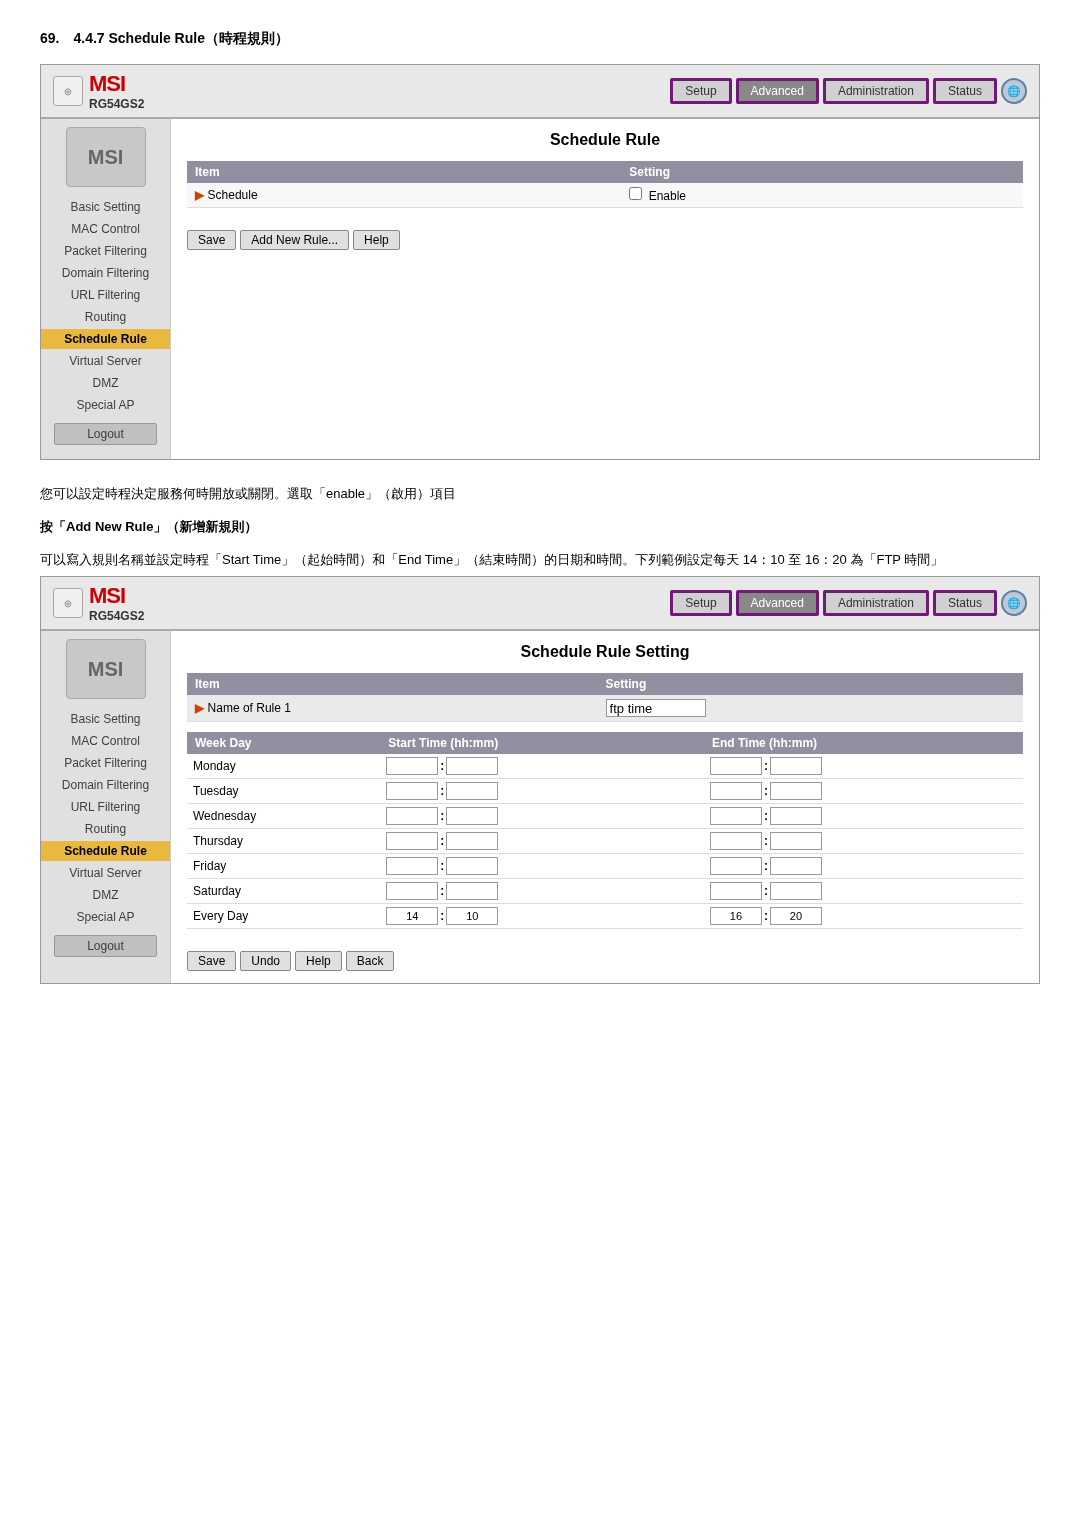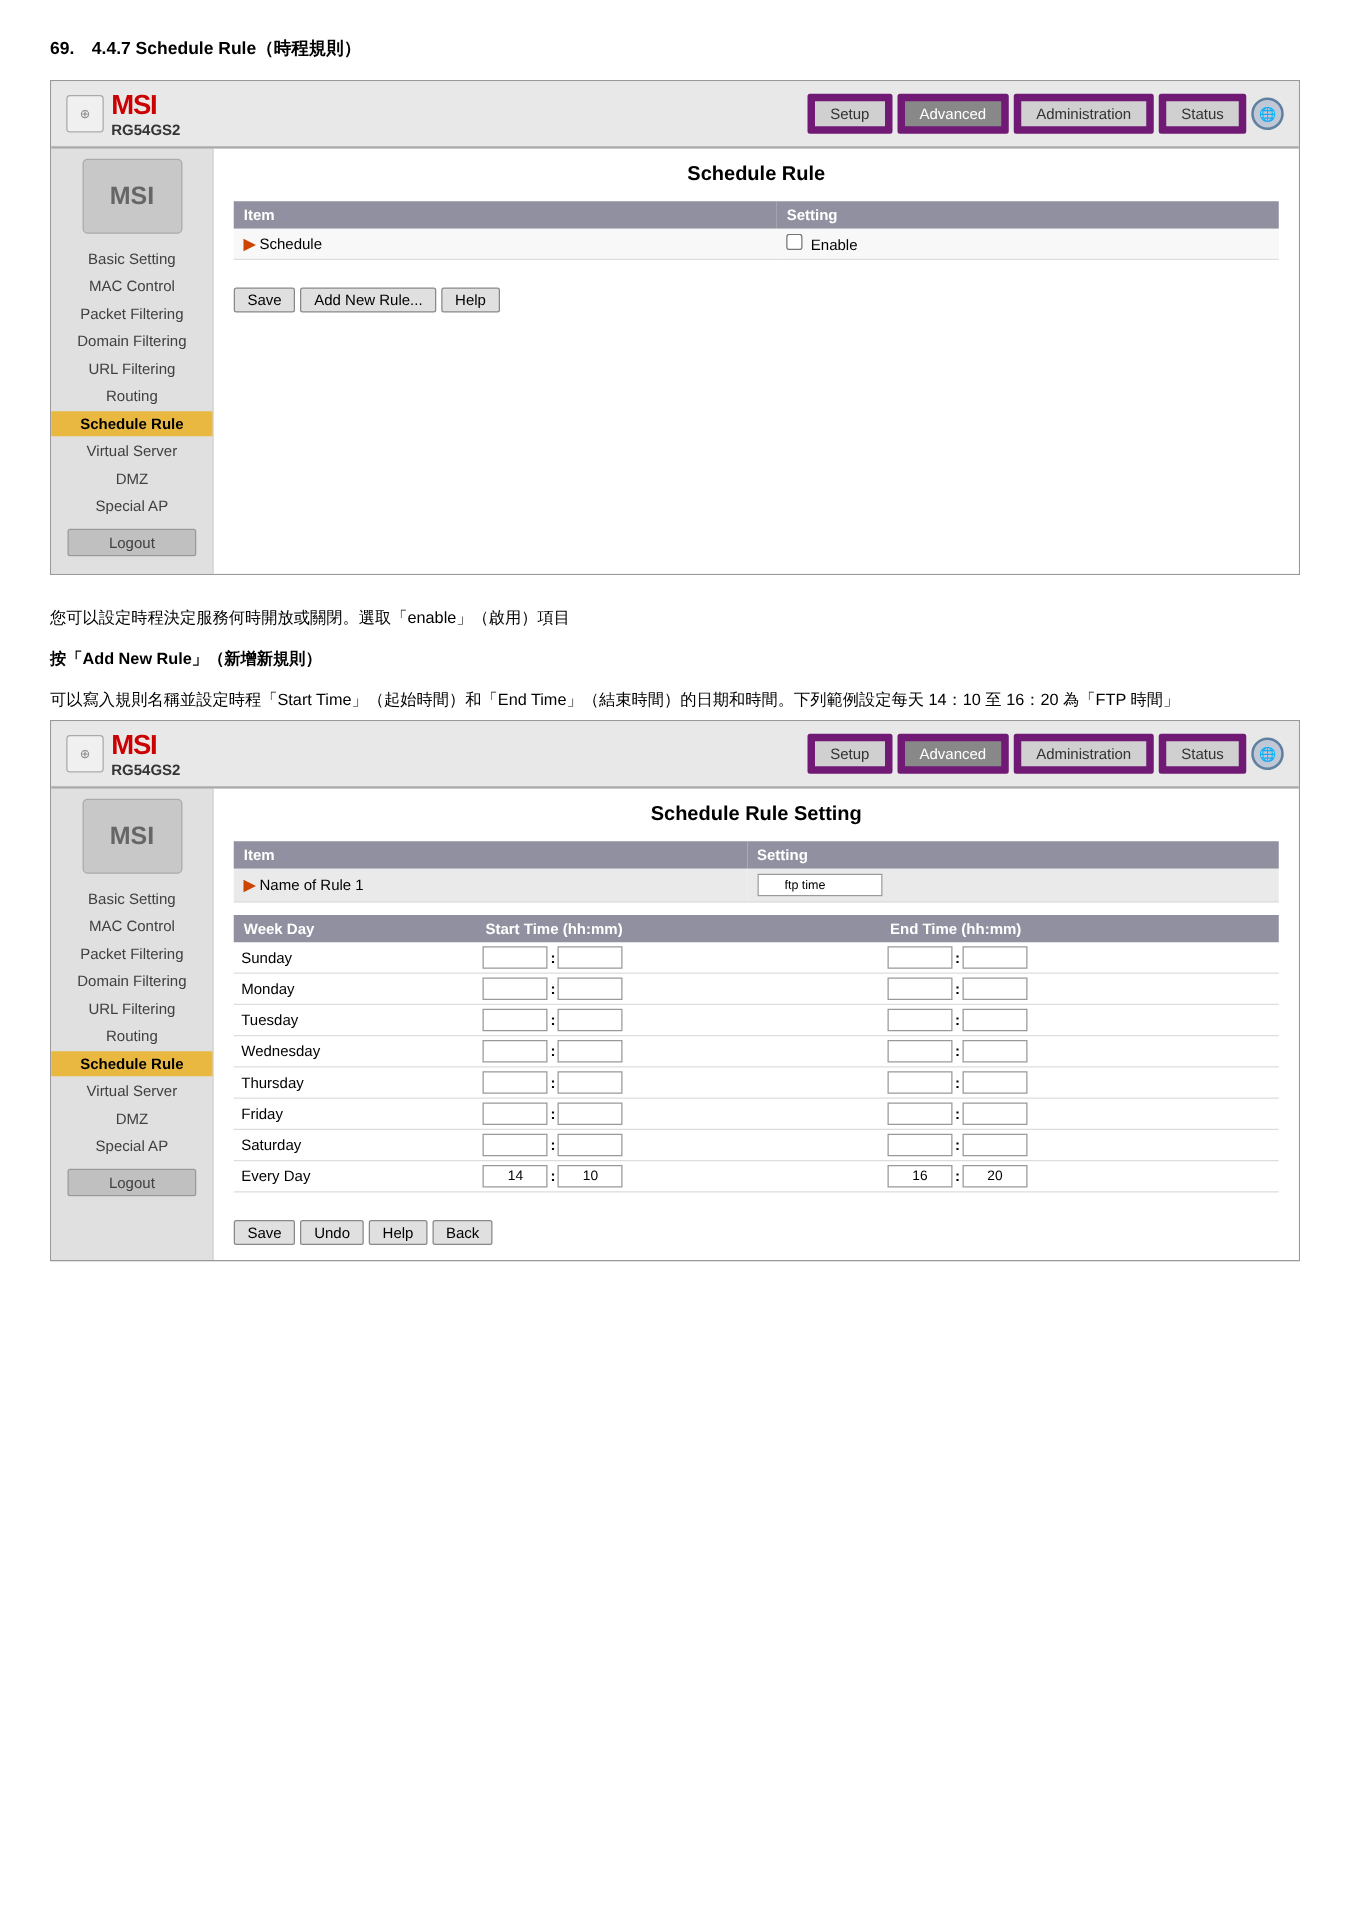--- a/index.html
+++ b/index.html
@@ -57,21 +57,21 @@
       color: #333;
     }
     .nav-tabs {
       display: flex;
       gap: 4px;
       align-items: center;
     }
     .nav-tab {
       padding: 3px 12px;
       background: #d0d0d0;
-      border: 6px solid #701a75;
+      border: 3px solid #701a75;
       border-radius: 2px;
       font-size: 12px;
       cursor: pointer;
       color: #333;
     }
     .nav-tab.active {
       background: #888;
       color: #fff;
     }
     .globe-icon {
@@ -229,22 +229,22 @@
       text-align: center;
       background: #fff;
     }
     .time-sep {
       font-weight: bold;
       font-size: 12px;
     }
     .name-input {
       border: 1px solid #999;
       height: 18px;
-      font-size: 10px;
-      padding: 0 21px;
+      font-size: 13px;
+      padding: 0 3px;
       width: 100px;
     }
     input[type="checkbox"] {
       margin: 0 3px 0 0;
     }
     .item-row td {
       background: #f8f8f8;
     }
     .name-row td {
       background: #eaeaea;
@@ -387,37 +387,20 @@
 
       <table class="week-table">
         <thead>
           <tr>
             <th>Week Day</th>
             <th>Start Time (hh:mm)</th>
             <th>End Time (hh:mm)</th>
           </tr>
         </thead>
         <tbody id="week-tbody">
-        <tr>
-              <td>Sunday</td>
-              <td>
-                <div class="time-input-group">
-                  <input type="text" class="time-input" style="">
-                  <span class="time-sep">:</span>
-                  <input type="text" class="time-input" style="">
-                </div>
-              </td>
-              <td>
-                <div class="time-input-group">
-                  <input type="text" class="time-input" style="">
-                  <span class="time-sep">:</span>
-                  <input type="text" class="time-input" style="">
-                </div>
-              </td>
-            </tr>
             <tr>
               <td>Monday</td>
               <td>
                 <div class="time-input-group">
                   <input type="text" class="time-input" style="">
                   <span class="time-sep">:</span>
                   <input type="text" class="time-input" style="">
                 </div>
               </td>
               <td>

